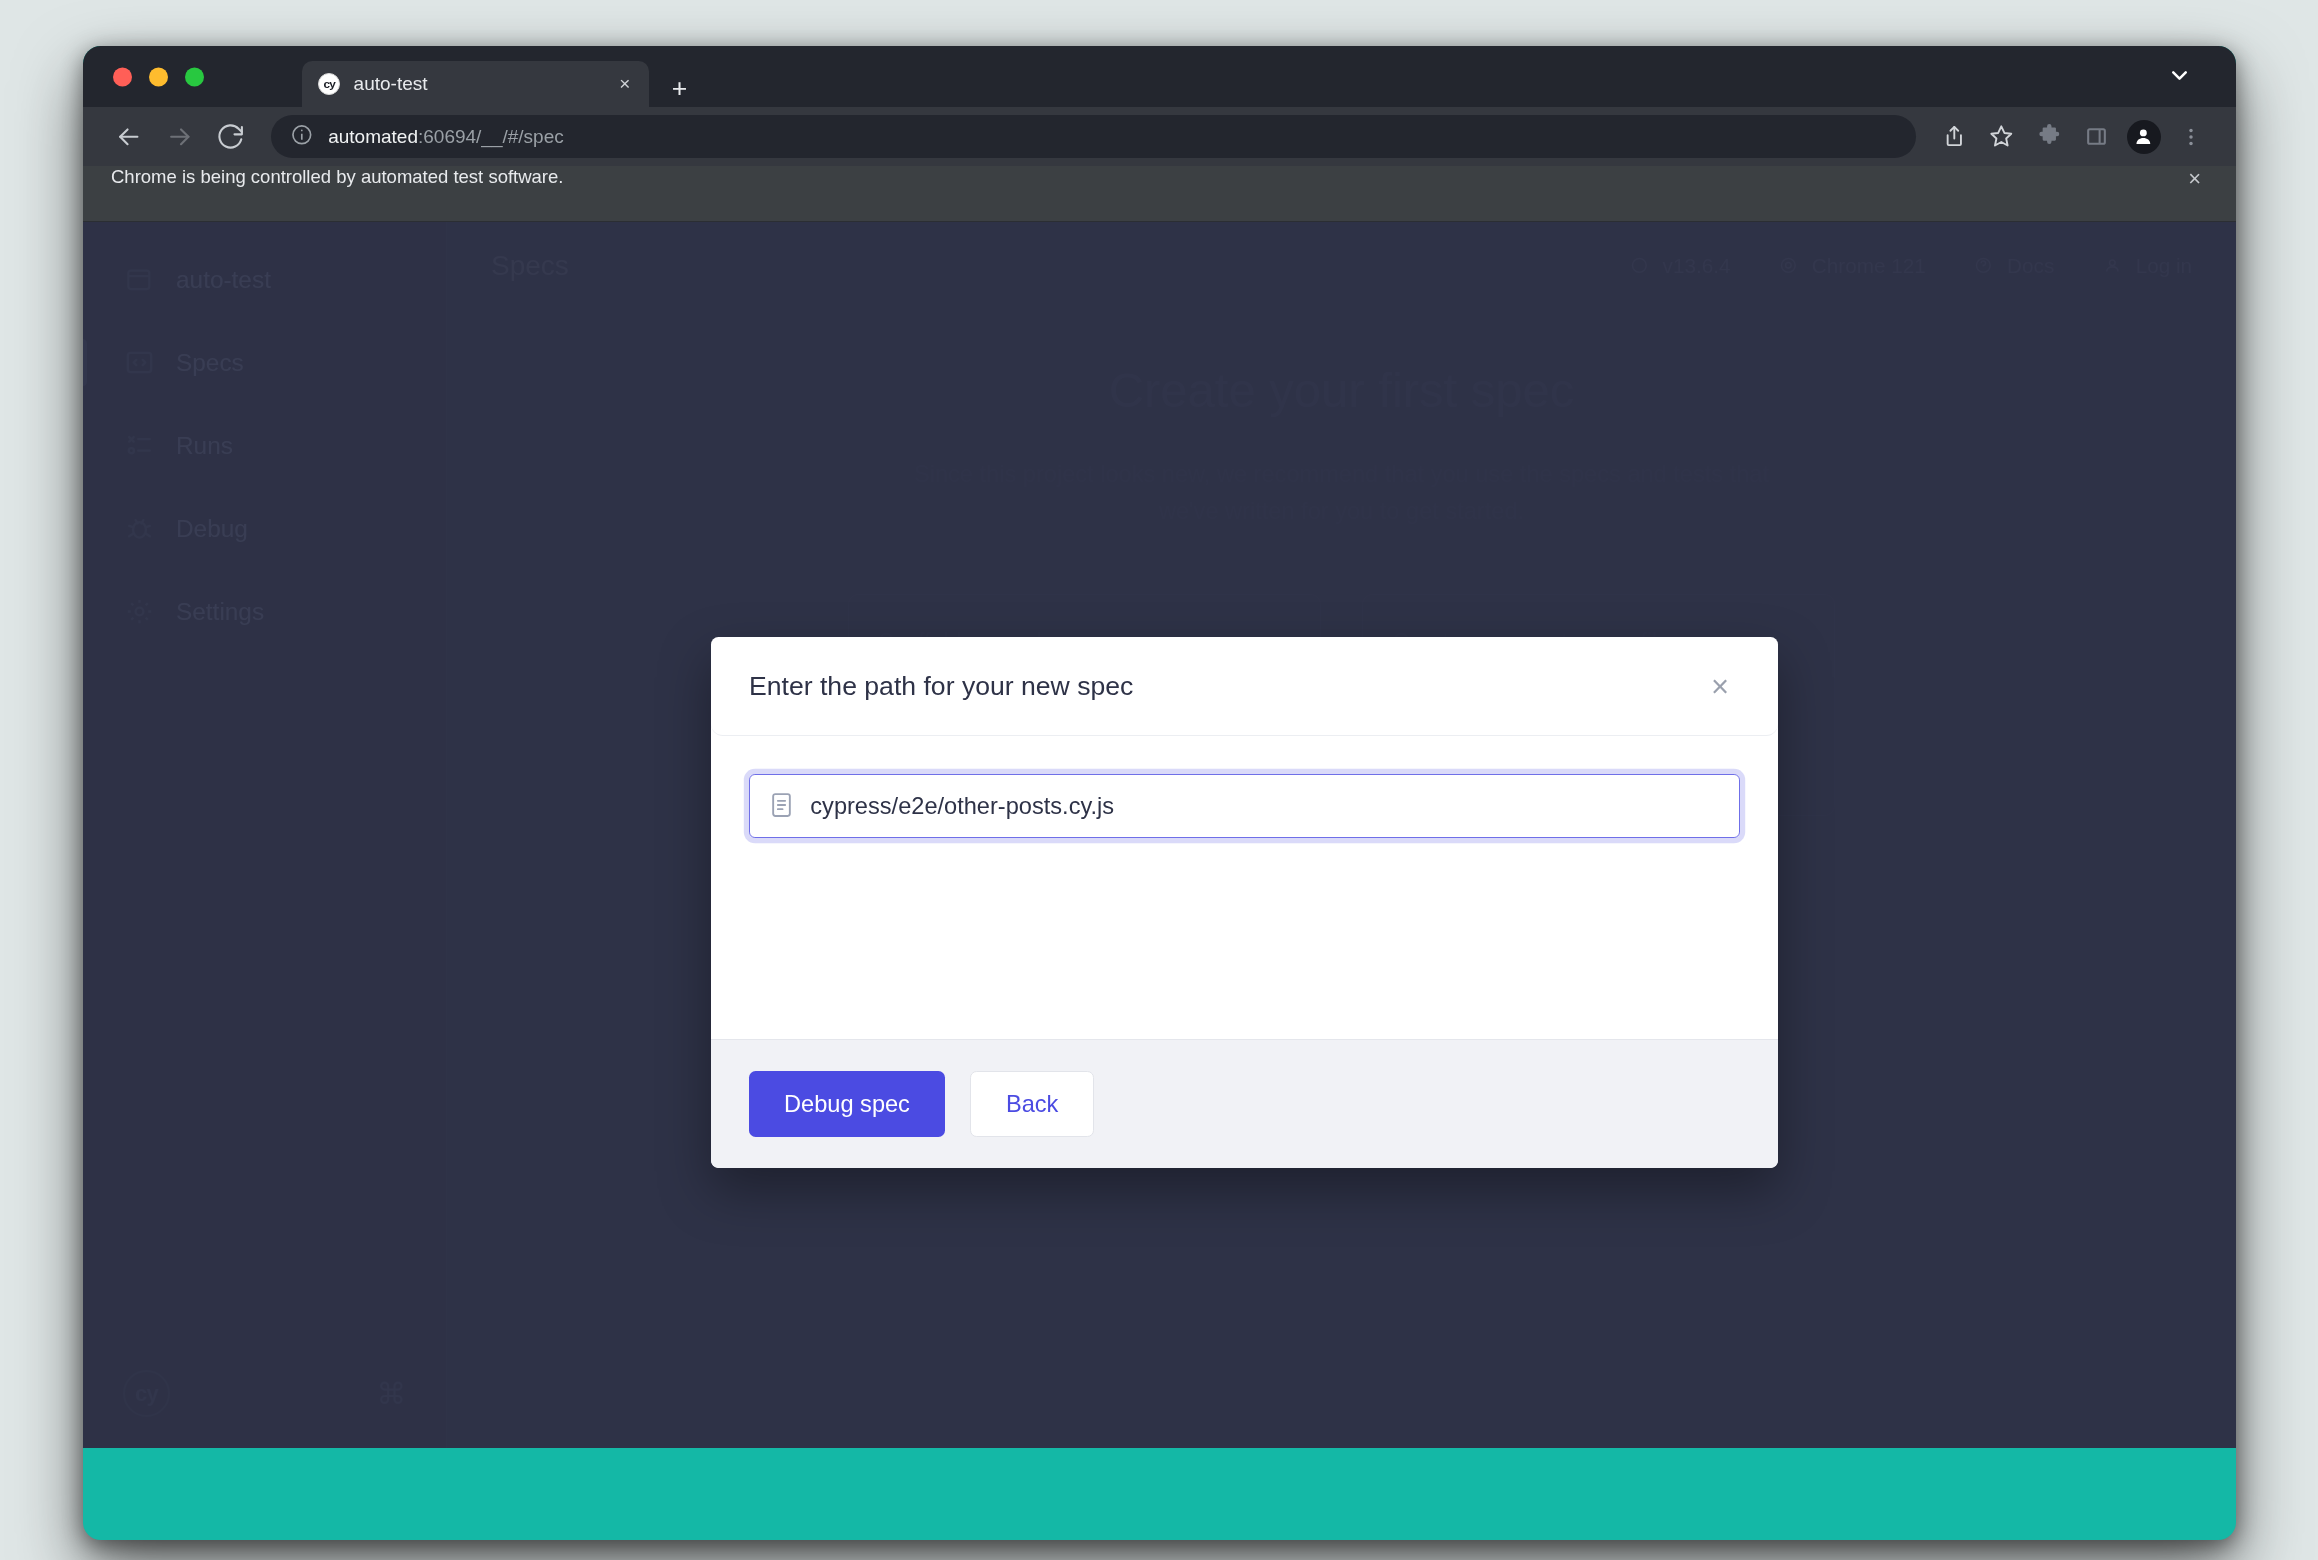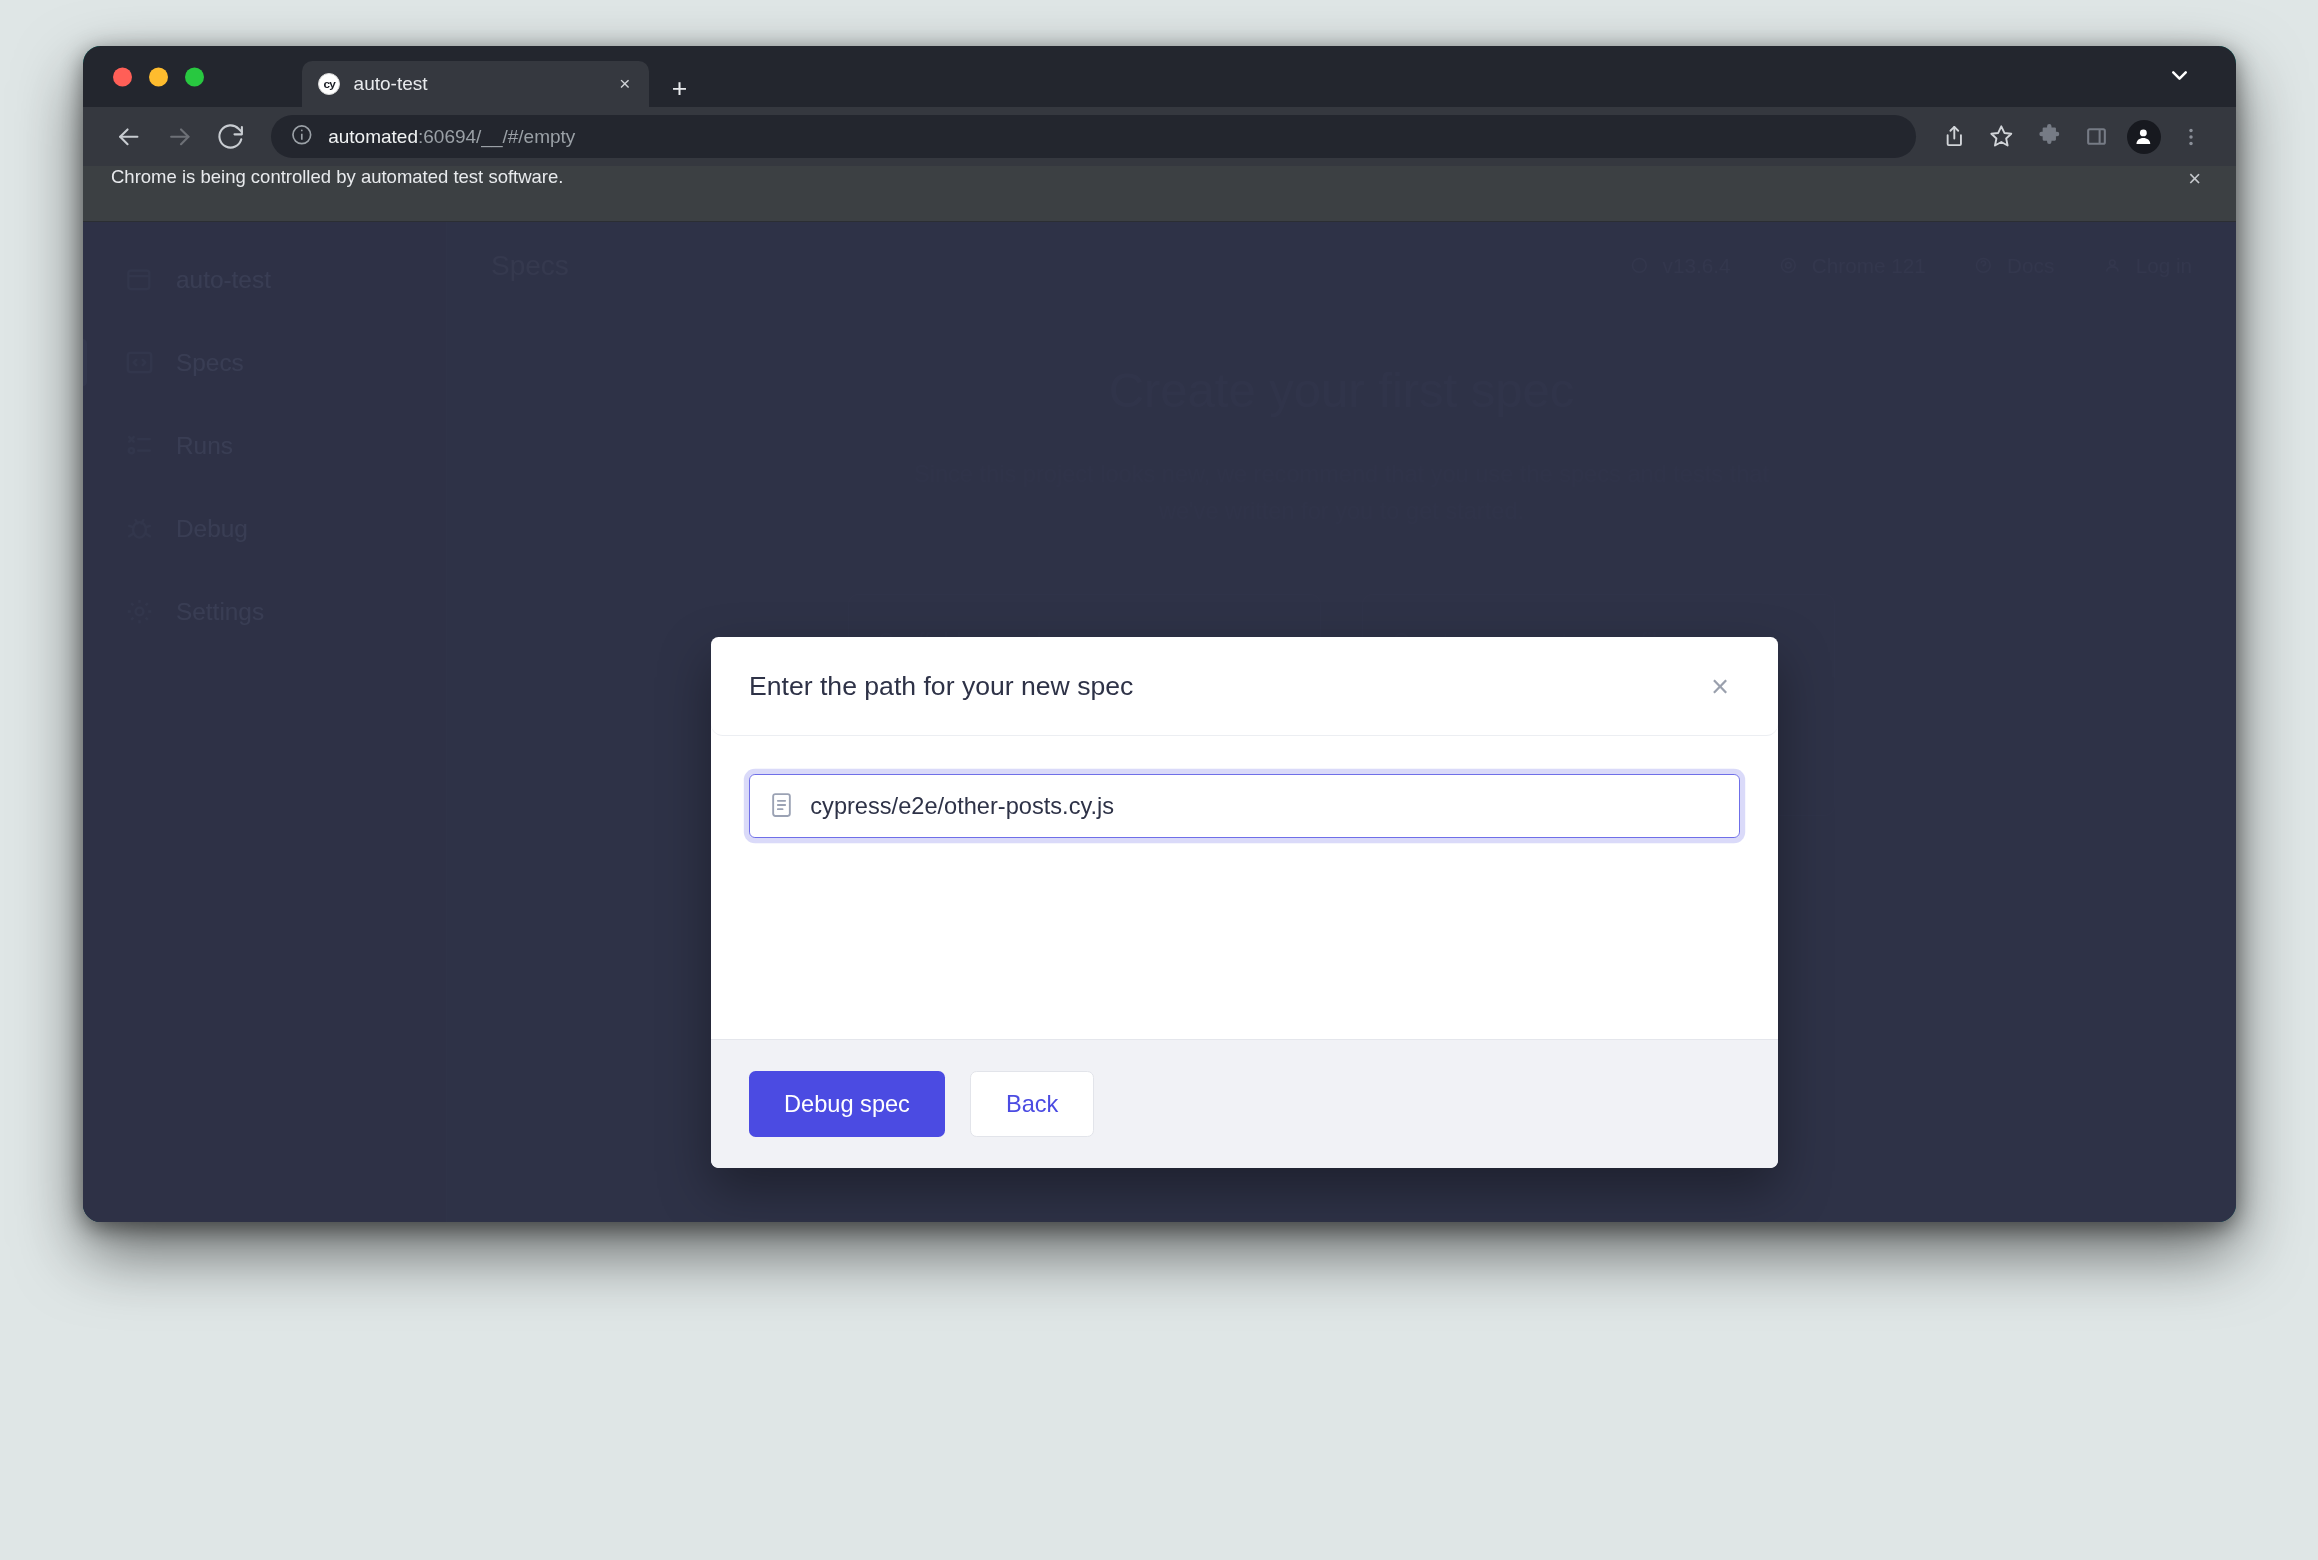--- a/index.html
+++ b/index.html
@@ -11,21 +11,21 @@
     font-family: "Liberation Sans", sans-serif;
     overflow: hidden;
   }
 
   
   .window {
     position: absolute;
     left: 83px;
     top: 46px;
     width: 2153px;
-    height: 1176px;
+    height: 1494px;
     background: #14b8a6;
     border-radius: 17.7px;
     box-shadow: 0 29.6px 66px rgba(0,0,0,0.55), 0 5.9px 22px rgba(0,0,0,0.45);
     overflow: hidden;
   }
 
   
   .tabstrip {
     position: relative;
     height: 61px;
@@ -440,21 +440,21 @@
     </div>
 
     <div class="omnibox">
       <span class="infoicon">
         <svg width="23.6" height="23.6" viewBox="0 0 24 24" fill="none" stroke="#9aa0a6" stroke-width="1.7">
             <circle cx="12" cy="12" r="9"></circle>
             <line x1="12" y1="11" x2="12" y2="17"></line>
             <circle cx="12" cy="7.6" r="0.9" fill="#9aa0a6" stroke="none"></circle>
           </svg>
       </span>
-      <span class="urltext"><b>automated</b><span>:60694/__/#/empty</span></span>
+      <span class="urltext"><b>automated</b><span>:60694/__/#/spec</span></span>
     </div>
 
     <div class="tb-icons">
       <span class="tb-icon">
         <svg width="26.6" height="26.6" viewBox="0 0 24 24" fill="none" stroke="#d2d5d9" stroke-width="1.7" stroke-linecap="round" stroke-linejoin="round">
             <path d="M6 11v8a1 1 0 0 0 1 1h10a1 1 0 0 0 1-1v-8"></path>
             <polyline points="8.5 7 12 3.5 15.5 7"></polyline>
             <line x1="12" y1="3.5" x2="12" y2="14"></line>
           </svg>
       </span>

